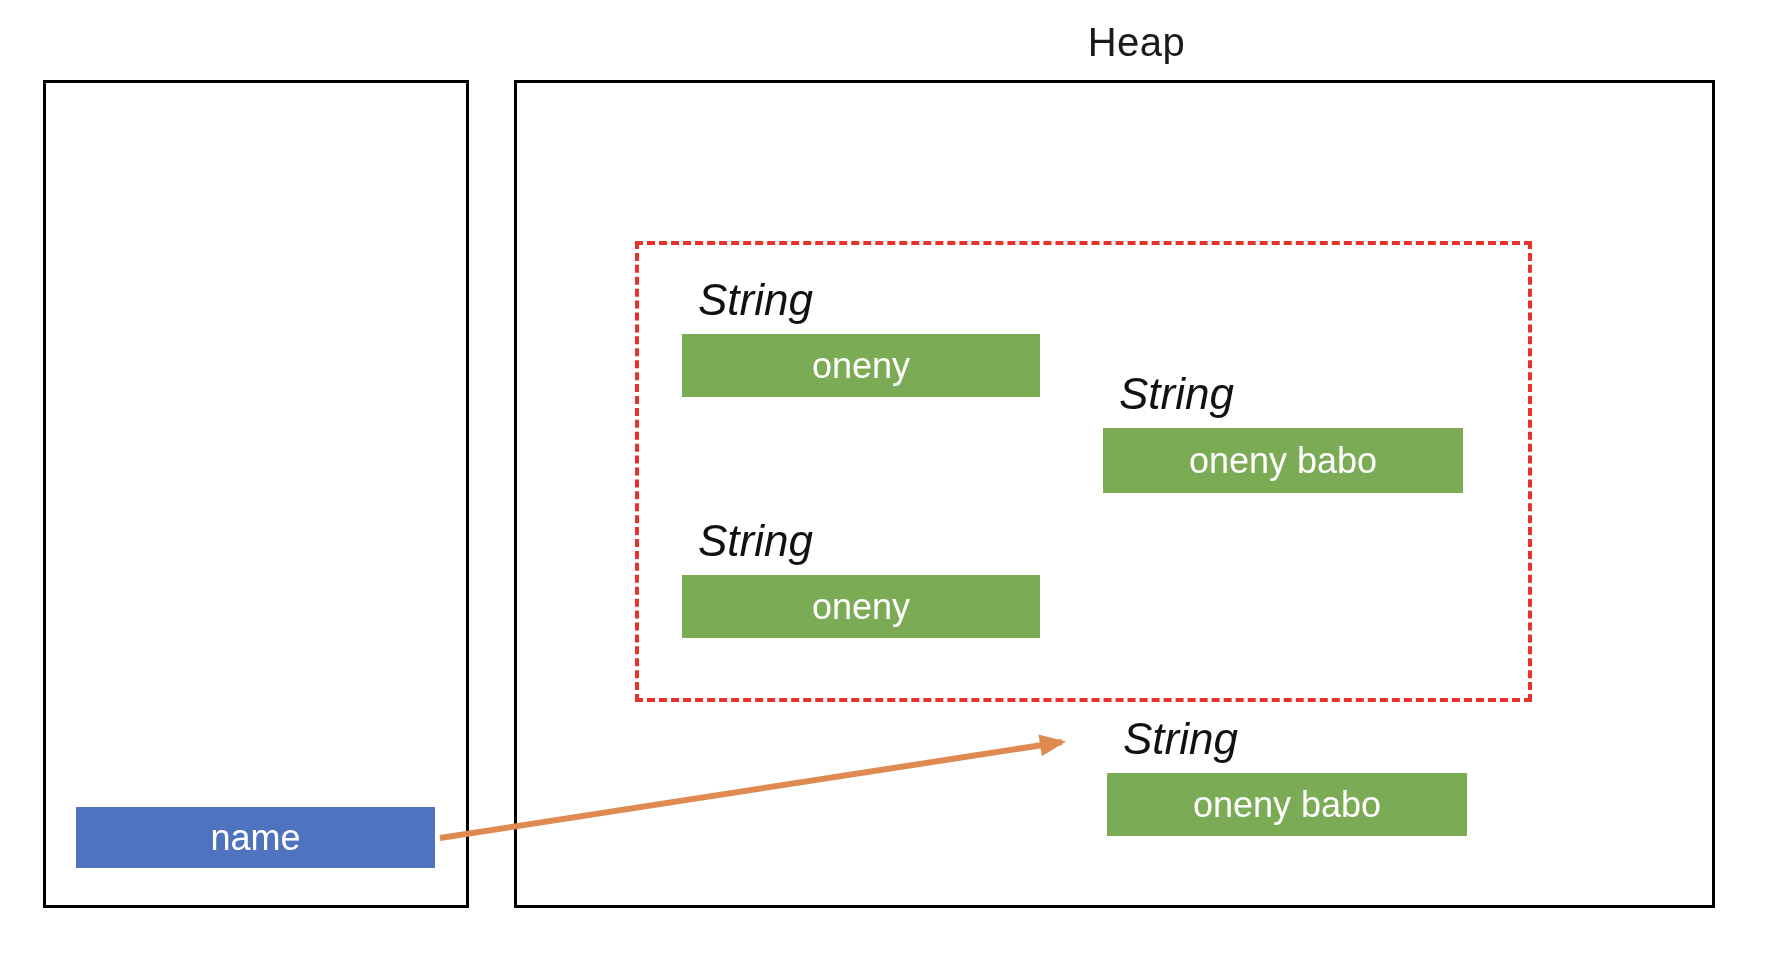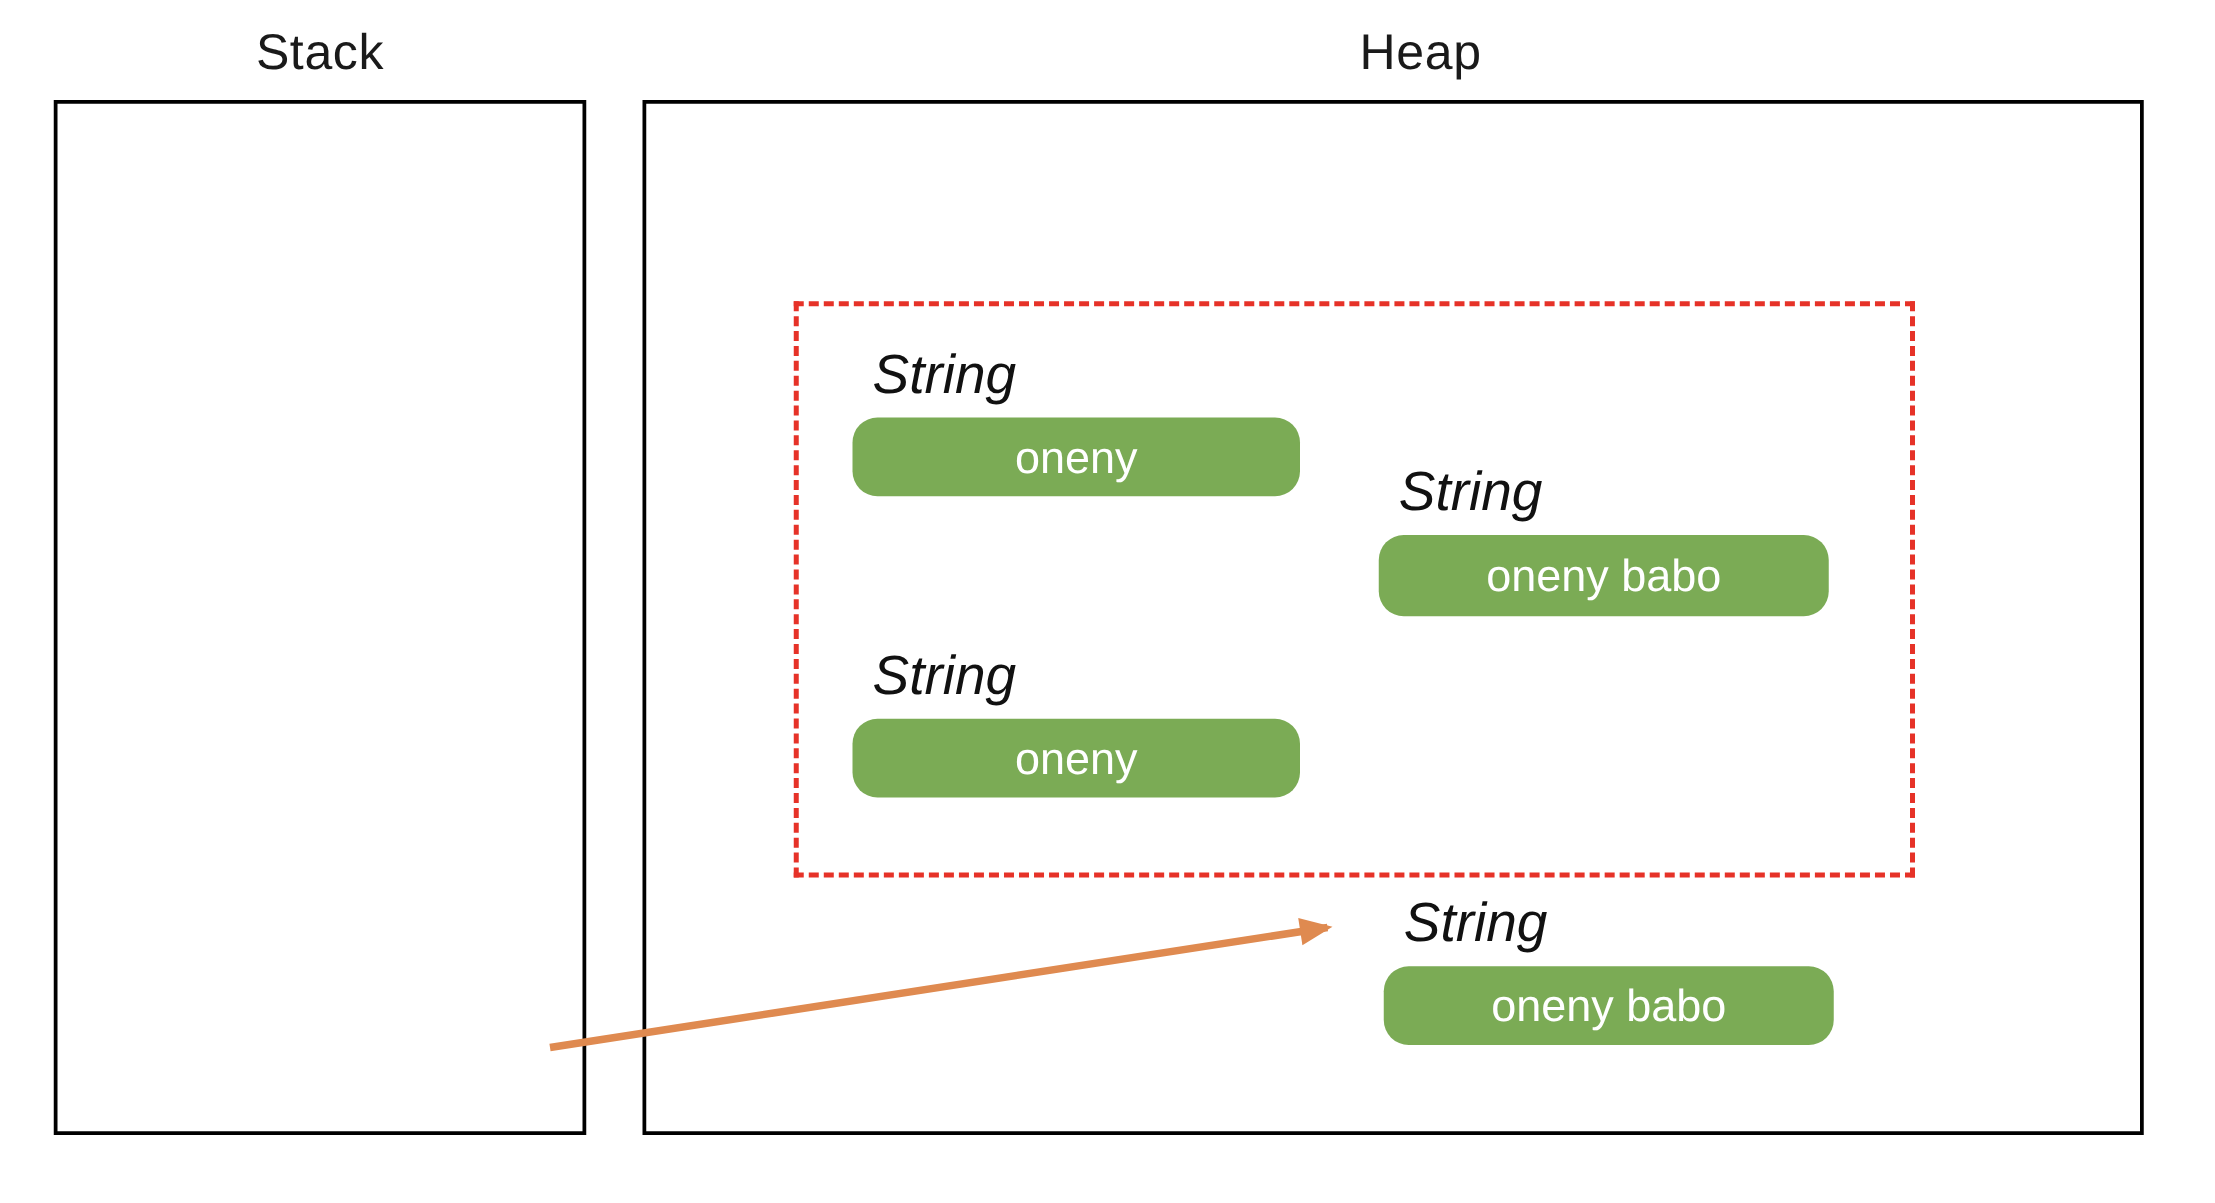--- a/index.html
+++ b/index.html
@@ -63,21 +63,20 @@
   }
   .obj-value {
     width: 100%;
     height: 63px;
     background: #7bab55;
     color: #ffffff;
     font-size: 36px;
     line-height: 63px;
     text-align: center;
     white-space: nowrap;
-    border-radius: 20px;
   }
 
   #obj-1 { left: 682px;  top: 278px; }
   #obj-2 { left: 1103px; top: 372px; width: 360px; }
   #obj-2 .obj-value { height: 65px; line-height: 65px; }
   #obj-3 { left: 682px;  top: 519px; }
   #obj-4 { left: 1107px; top: 717px; width: 360px; }
 
   .stack-var {
     position: absolute;
@@ -99,21 +98,20 @@
     width: 1772px;
     height: 962px;
     pointer-events: none;
   }
 </style>
 </head>
 <body>
 
 <div class="canvas">
 
-  <div class="region-title" id="stack-title">Stack</div>
 
   <div class="region-title" id="heap-title">Heap</div>
 
   <div class="region-box" id="stack-box"></div>
 
   <div class="region-box" id="heap-box"></div>
 
   <div class="pool-box"></div>
 
   <div class="obj-group" id="obj-1">
@@ -129,20 +127,21 @@
   <div class="obj-group" id="obj-3">
     <div class="obj-type">String</div>
     <div class="obj-value">oneny</div>
   </div>
 
   <div class="obj-group" id="obj-4">
     <div class="obj-type">String</div>
     <div class="obj-value">oneny babo</div>
   </div>
 
+  <div class="stack-var">name</div>
 
   <svg class="arrow-layer" viewBox="0 0 1772 962" xmlns="http://www.w3.org/2000/svg">
     <defs>
       <marker id="arrow-head" markerUnits="userSpaceOnUse" markerWidth="30" markerHeight="26" refX="24" refY="13" orient="auto">
         <path d="M2,2 L28,13 L2,24 Z" fill="#df8a50"></path>
       </marker>
     </defs>
     <line x1="440" y1="838" x2="1062" y2="742" stroke="#df8a50" stroke-width="6" marker-end="url(#arrow-head)"></line>
   </svg>
 

